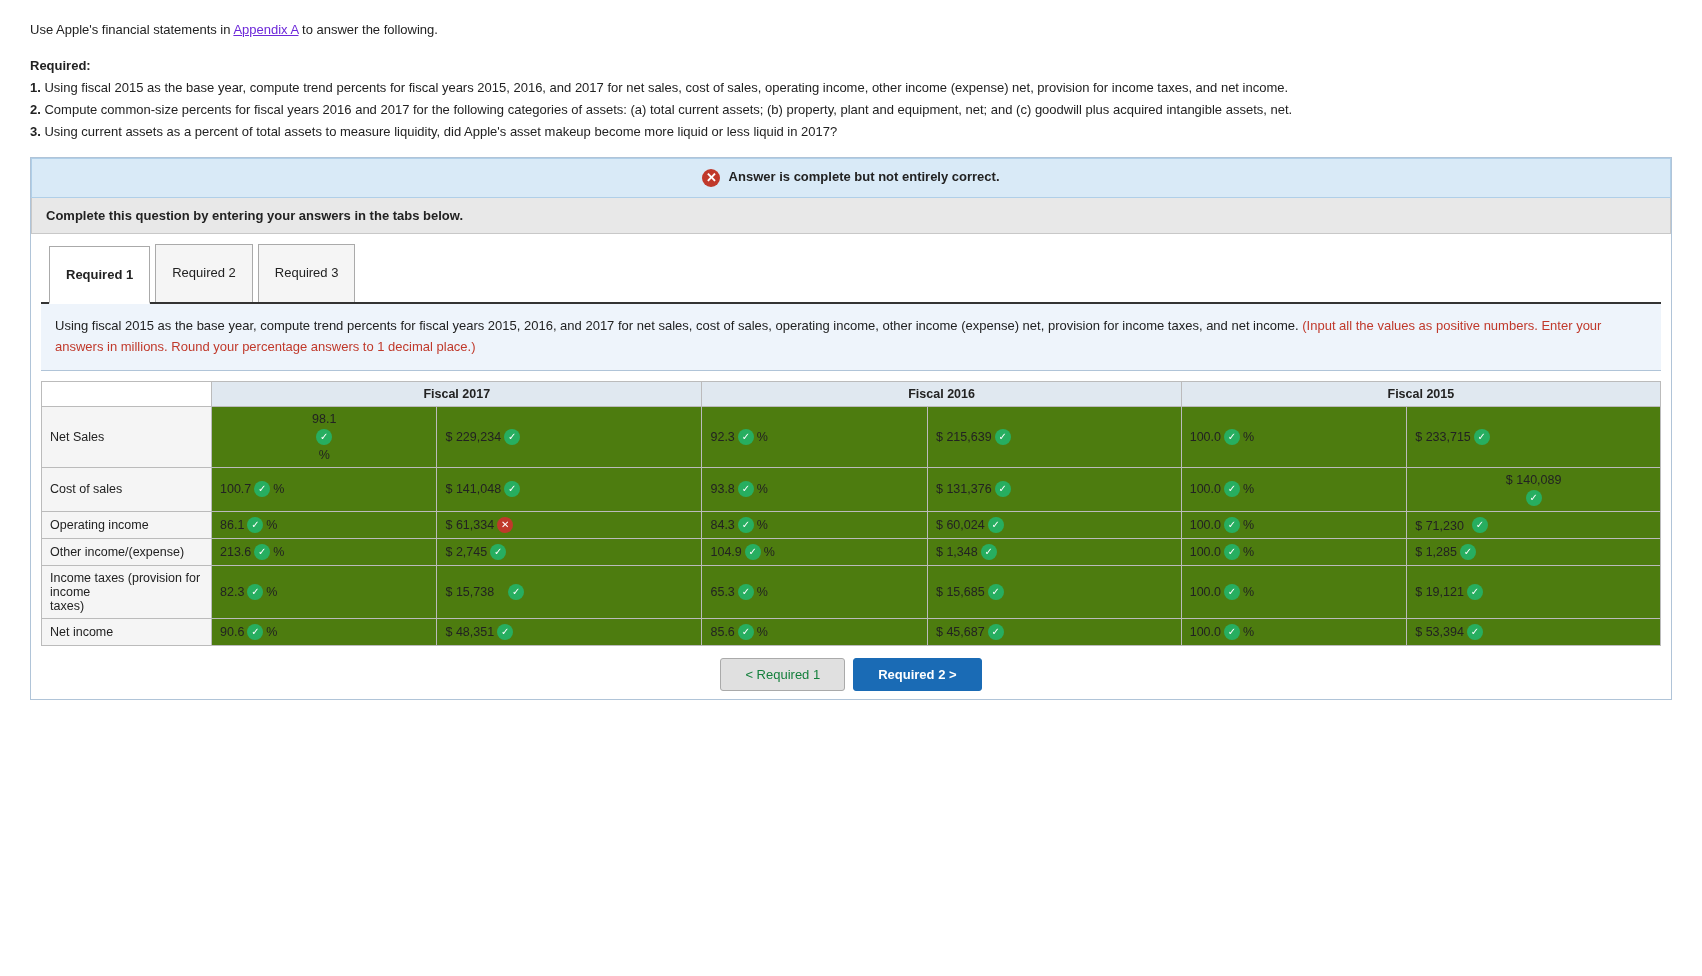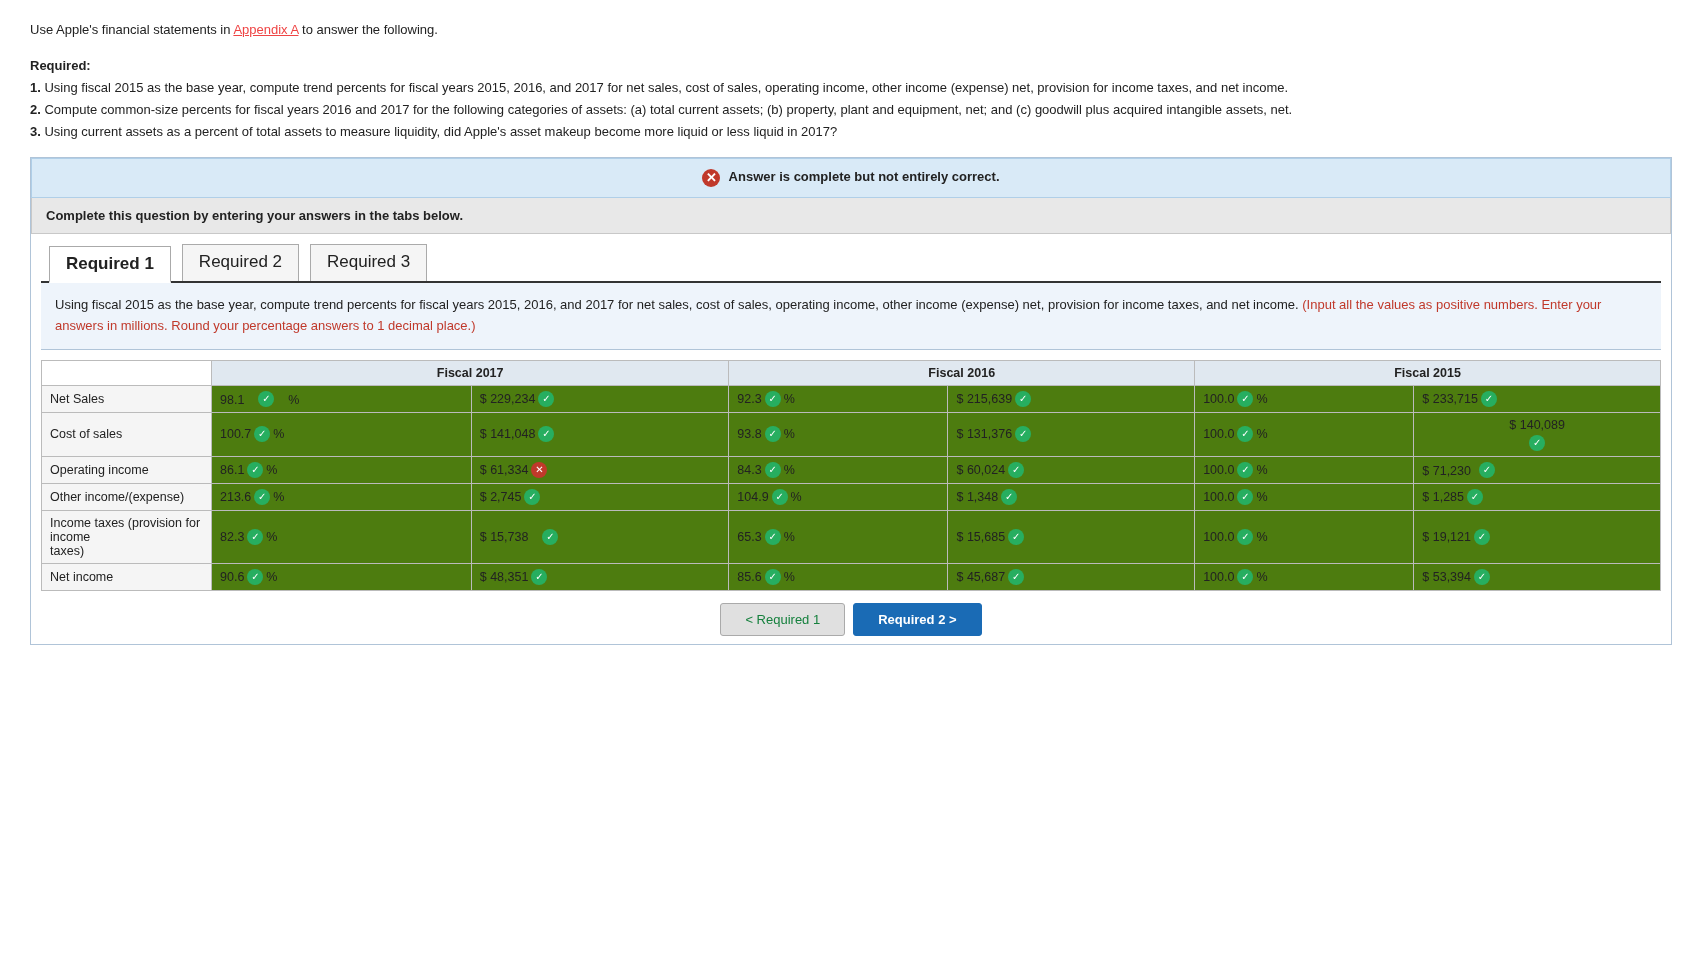--- a/index.html
+++ b/index.html
@@ -3,21 +3,21 @@
   <meta charset="utf-8">
   <style>
     * { box-sizing: border-box; margin: 0; padding: 0; }
     body {
       font-family: Arial, sans-serif;
       font-size: 13px;
       background: #fff;
       color: #222;
       padding: 20px 30px;
     }
-    a { color: #ef4444; text-decoration: underline; }
+    a { color: #6d28d9; text-decoration: underline; }
     .intro-text { margin-bottom: 14px; line-height: 1.6; }
     .required-section { margin-bottom: 14px; line-height: 1.7; }
     .required-section .req-title { font-weight: bold; }
     .answer-banner {
       background: #d9eaf7;
       border: 1px solid #b0cfe8;
       text-align: center;
       padding: 10px;
       font-weight: bold;
       margin-bottom: 0;
@@ -47,27 +47,27 @@
       border: 1px solid #b0c4d8;
       margin-bottom: 18px;
     }
     .tabs-row {
       display: flex;
       border-bottom: 2px solid #333;
       margin-bottom: 0;
       padding: 0 8px;
     }
     .tab {
-      padding: 7px 16px;
+      padding: 20px 16px;
       border: 1px solid #aaa;
       border-bottom: none;
       cursor: pointer;
       background: #f5f5f5;
-      margin-right: 11px;
-      font-size: 17px;
+      margin-right: 5px;
+      font-size: 13px;
     }
     .tab.active {
       background: #fff;
       border-bottom: 2px solid #fff;
       font-weight: bold;
       position: relative;
       top: 2px;
     }
     .tab-content {
       padding: 12px 14px;
@@ -208,21 +208,21 @@
           <th style="width:170px;"></th>
           <th colspan="2">Fiscal 2017</th>
           <th colspan="2">Fiscal 2016</th>
           <th colspan="2">Fiscal 2015</th>
         </tr>
       </thead>
       <tbody id="table-body">
       <tr>
             <td>Net Sales</td>
             <td style="white-space: nowrap;">
-              <div class="pct-cell" style="display: flex; align-items: flex-end; gap: 14px;">
+              <div class="pct-cell" style="display: flex; align-items: center; gap: 3px; flex-direction: column;">
                 <span>98.1</span>
                 <span class="check-icon">✓</span>
                 <span>%</span>
               </div>
             </td>
             <td style="white-space: nowrap;">
               <div class="val-cell" style="display: flex; align-items: center; gap: 3px;">
                 <span>$ 229,234</span>
                 <span class="check-icon">✓</span>
               </div>

